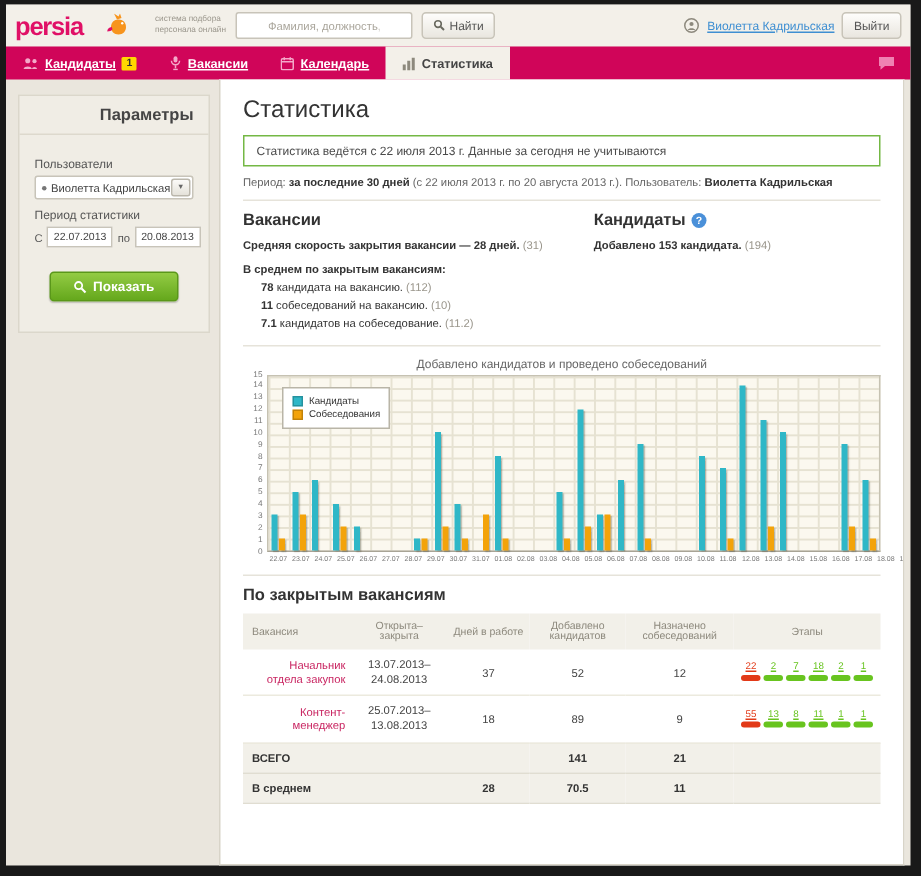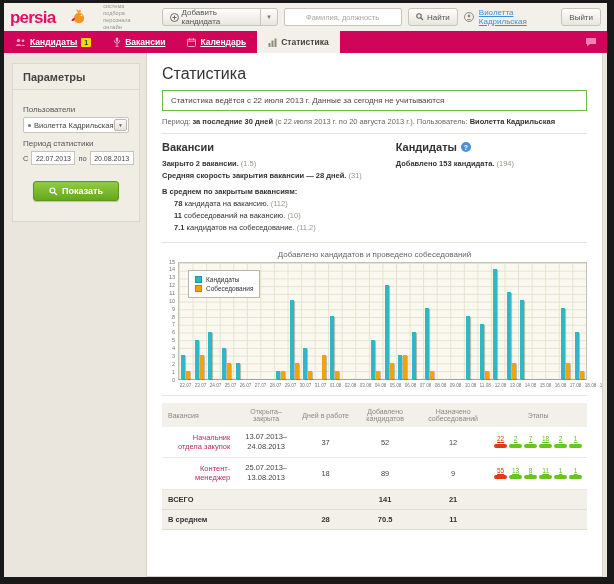--- a/index.html
+++ b/index.html
@@ -26,21 +26,21 @@
   .nav-item .lbl { font-size:8.5px; font-weight:bold; color:#fff; text-decoration:underline; }
   .nav-item.active { background:#f3f0e9; position:relative; }
   .nav-item.active .lbl { color:#444; text-decoration:none; }
   .nav-item.active::after { content:""; position:absolute; left:50%; bottom:-4px; margin-left:-4px; border:4px solid transparent; border-top-color:#f3f0e9; }
   .badge { background:#ffd900; color:#333; font-size:7px; font-weight:bold; padding:1px 3px; border-radius:1px; }
   .nav-right { margin-left:auto; display:flex; align-items:center; padding:0 10px; cursor:pointer; }
 
   
   .content { position:relative; height:524px; }
   aside { position:absolute; left:8px; top:10px; width:128px; background:#f0ede5; border:1px solid #dbd7cb; }
-  .aside-title { font-size:11px; font-weight:bold; color:#444; padding:7px 10px 6px; border-bottom:1px solid #ddd9cd; }
+  .aside-title { font-size:11px; font-weight:bold; color:#444; padding:7px 10px 6px; border-bottom:1px solid #ddd9cd;text-align:right; }
   .aside-body { padding:9px 10px 16px; }
   .aside-body label { display:block; font-size:8px; color:#555; margin:6px 0 3px; }
   .sel { display:flex; align-items:center; background:#fff; border:1px solid #c8c4b9; border-radius:2px; height:16px; font-size:7.5px; color:#444; padding-left:4px; cursor:pointer; }
   .sel .marker { width:3px; height:3px; background:#777; border-radius:50%; margin-right:3px; flex:none; }
   .sel .grow { flex:1; white-space:nowrap; overflow:hidden; }
   .sel-btn { flex:none; width:13px; height:12px; margin-right:1px; border:1px solid #bbb7ac; border-radius:2px; background:linear-gradient(#fbfaf8,#e5e2da); font-size:5px; color:#666; display:flex; align-items:center; justify-content:center; }
   .period-row { display:flex; align-items:center; gap:3px; font-size:7.5px; color:#555; }
   .date-input { width:44px; height:14px; border:1px solid #c8c4b9; font-size:7px; color:#444; text-align:center; background:#fff; }
   .show-btn { display:flex; align-items:center; justify-content:center; gap:4px; margin:16px auto 4px; width:86px; height:20px; background:linear-gradient(#93cb44,#65a81c); border:1px solid #5a971a; border-radius:3px; color:#fff; font-size:9px; font-weight:bold; cursor:pointer; box-shadow:0 1px 1px rgba(0,0,0,.2); }
 
@@ -115,30 +115,20 @@
             <circle cx="10.5" cy="6.5" r="0.8" fill="#fff"></circle>
             <path fill="#e01066" d="M3.5 9c-2 0-3 1.5-3 3 1.5 0 3-.5 3.5-1.5z"></path>
           </svg>
       </span>
       <span class="tagline">
         <span style="display:block">система подбора</span>
         <span style="display:block">персонала онлайн</span>
       </span>
     </div>
 
-    <div class="btn add-btn">
-      <span>
-        <svg width="9" height="9" viewBox="0 0 9 9">
-            <circle cx="4.5" cy="4.5" r="4" fill="none" stroke="#6a6a60" stroke-width="1"></circle>
-            <path d="M4.5 2.5v4M2.5 4.5h4" stroke="#6a6a60" stroke-width="1"></path>
-          </svg>
-      </span>
-      <span>Добавить кандидата</span>
-      <span class="add-split">▼</span>
-    </div>
 
     <input class="search-input" placeholder="Фамилия, должность, текст" style="">
 
     <button class="btn">
       <span>
         <svg width="8" height="8" viewBox="0 0 8 8">
             <circle cx="3" cy="3" r="2.2" fill="none" stroke="#6a6a60" stroke-width="1.1"></circle>
             <path d="M4.8 4.8 L7 7" stroke="#6a6a60" stroke-width="1.3"></path>
           </svg>
       </span>
@@ -248,24 +238,20 @@
       <p class="period-line">
         <span>Период:</span> <b>за последние 30 дней</b>
         <span>(с 22 июля 2013 г. по 20 августа 2013 г.). Пользователь:</span> <b>Виолетта Кадрильская</b>
       </p>
 
       <hr>
 
       <div class="cols">
         <div class="col-l">
           <h2>Вакансии</h2>
-          <p class="stat-line">
-            <span class="main">Закрыто 2 вакансии.</span>
-            <span class="note">(1.5)</span>
-          </p>
           <p class="stat-line">
             <span class="main">Средняя скорость закрытия вакансии — 28 дней.</span>
             <span class="note">(31)</span>
           </p>
           <p class="avg-title">В среднем по закрытым вакансиям:</p>
           <p class="stat-line avg-line">
             <span class="num">78</span>
             <span>кандидата на вакансию.</span>
             <span class="note">(112)</span>
           </p>
@@ -478,20 +464,21 @@
               <span>16.08</span>
               <span>17.08</span>
               <span>18.08</span>
               <span>19.08</span>
             </div>
         </div>
       </div>
 
       <hr>
 
+      <h2>По закрытым вакансиям</h2>
       <table class="tbl">
         <thead>
           <tr>
             <th style="width:17%">Вакансия</th>
             <th style="width:15%">Открыта–закрыта</th>
             <th style="width:13%">Дней в работе</th>
             <th style="width:15%">Добавлено кандидатов</th>
             <th style="width:17%">Назначено собеседований</th>
             <th style="width:23%">Этапы</th>
           </tr>

